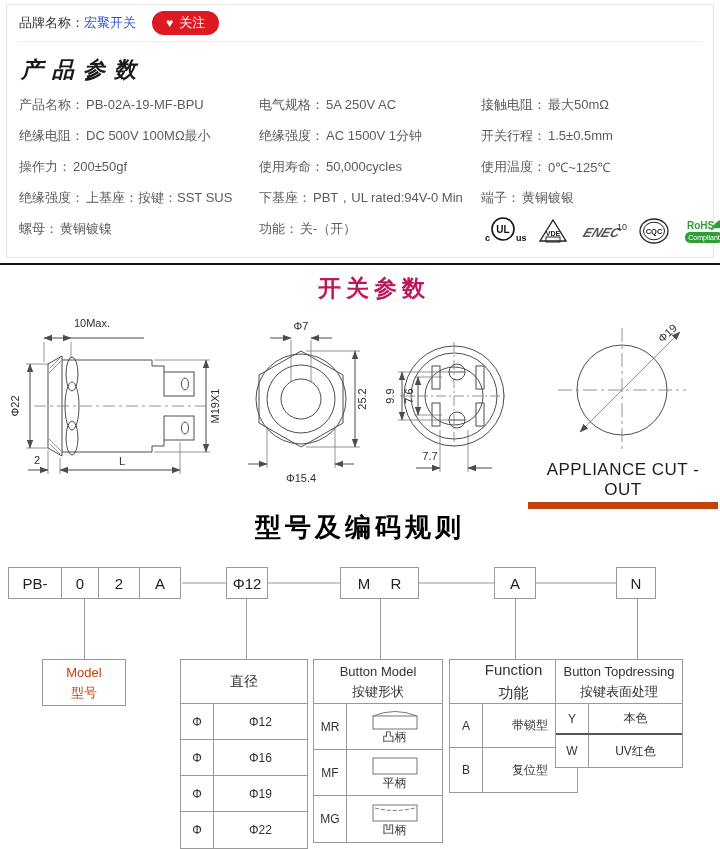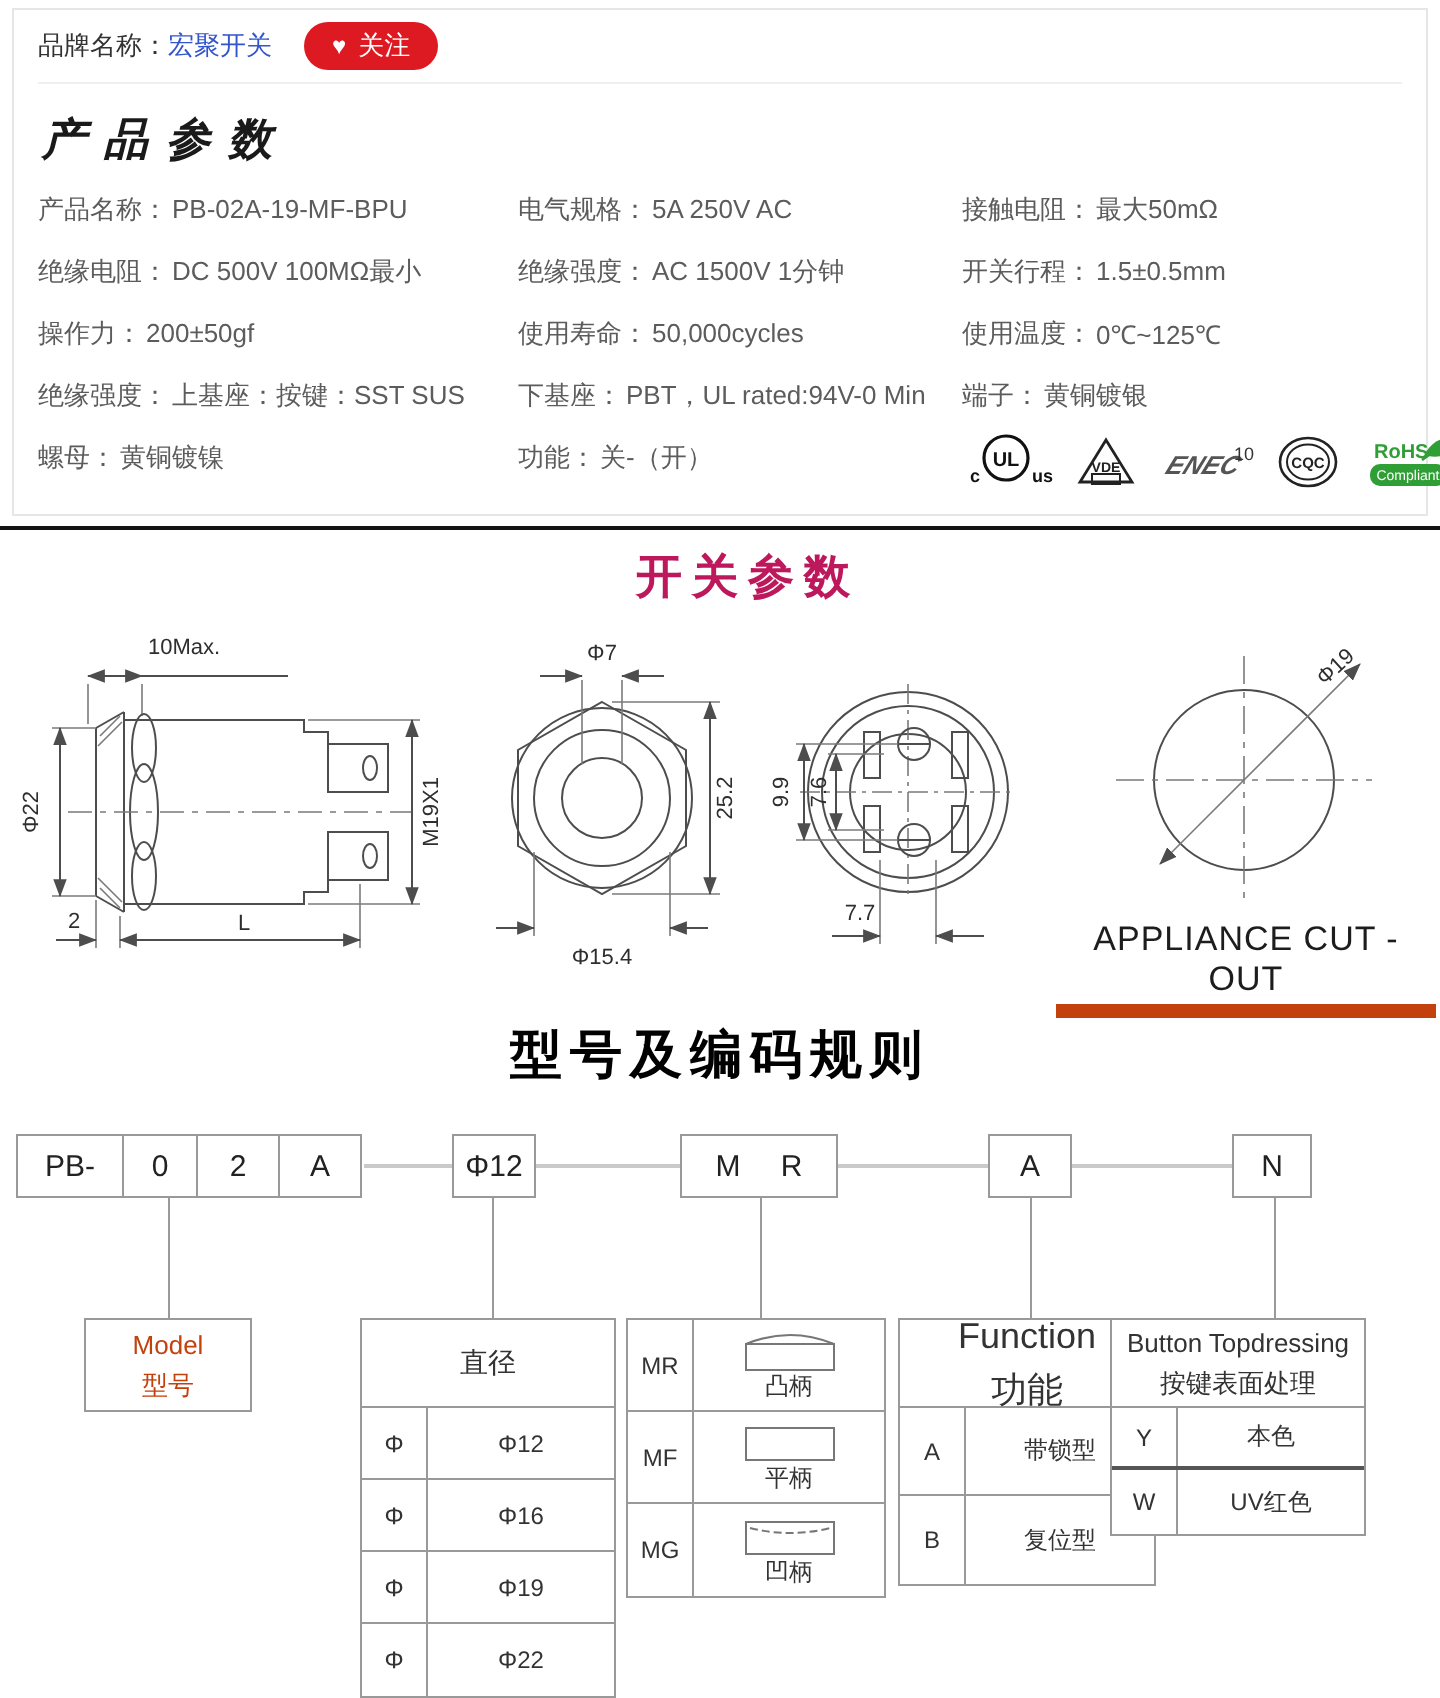--- a/index.html
+++ b/index.html
@@ -351,20 +351,24 @@
       <div class="c1">Φ</div>
       <div class="c2">Φ19</div>
     </div>
     <div class="tbl-row" style="height:36px">
       <div class="c1">Φ</div>
       <div class="c2">Φ22</div>
     </div>
   </div>
 
   <div class="tbl" style="left:313px; width:130px">
+    <div class="tbl-hdr" style="height:44px; font-size:13px; line-height:1.5">
+      <span>Button Model</span>
+      <span>按键形状</span>
+    </div>
     <div class="tbl-row" style="height:46px">
       <div class="c1">MR</div>
       <div class="c2">
         <svg width="64" height="24" viewBox="0 0 64 24">
           <path d="M10,9 Q32,0 54,9" fill="none" stroke="#777" stroke-width="1"></path>
           <rect x="10" y="9" width="44" height="13" fill="none" stroke="#777" stroke-width="1"></rect>
         </svg>
         <span class="shape-label">凸柄</span>
       </div>
     </div>
@@ -383,21 +387,21 @@
         <svg width="64" height="24" viewBox="0 0 64 24">
           <rect x="10" y="5" width="44" height="16" fill="none" stroke="#777" stroke-width="1"></rect>
           <path d="M12,8 Q32,13 52,8" fill="none" stroke="#777" stroke-width="1" stroke-dasharray="4 2"></path>
         </svg>
         <span class="shape-label">凹柄</span>
       </div>
     </div>
   </div>
 
   <div class="tbl" style="left:449px; width:129px">
-    <div class="tbl-hdr" style="height:44px; font-size:18px; line-height:1.5">
+    <div class="tbl-hdr" style="height:44px; font-size:15px; line-height:1.5">
       <span>Function</span>
       <span>功能</span>
     </div>
     <div class="tbl-row" style="height:44px">
       <div class="c1">A</div>
       <div class="c2">带锁型</div>
     </div>
     <div class="tbl-row" style="height:44px">
       <div class="c1">B</div>
       <div class="c2">复位型</div>

